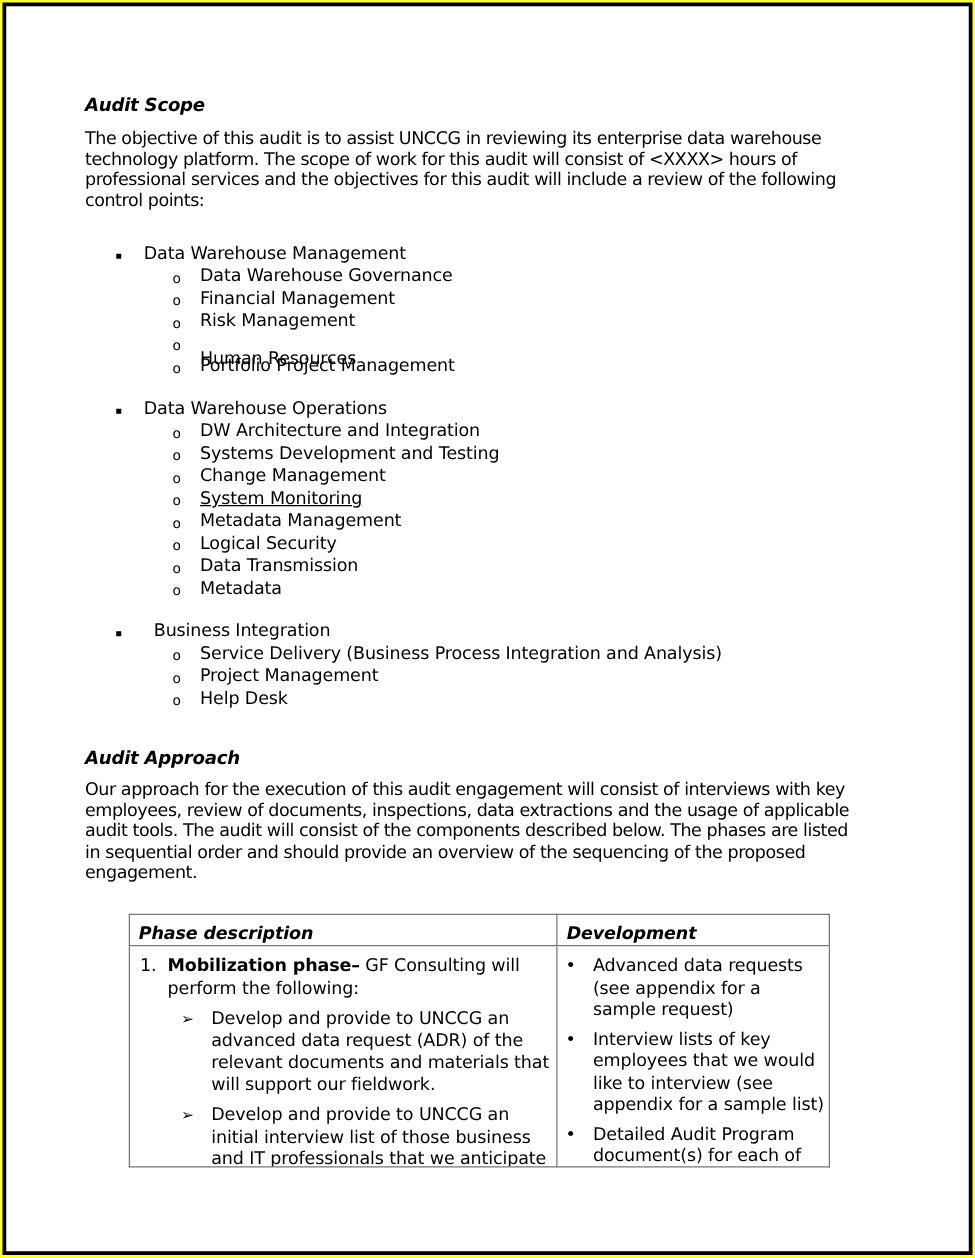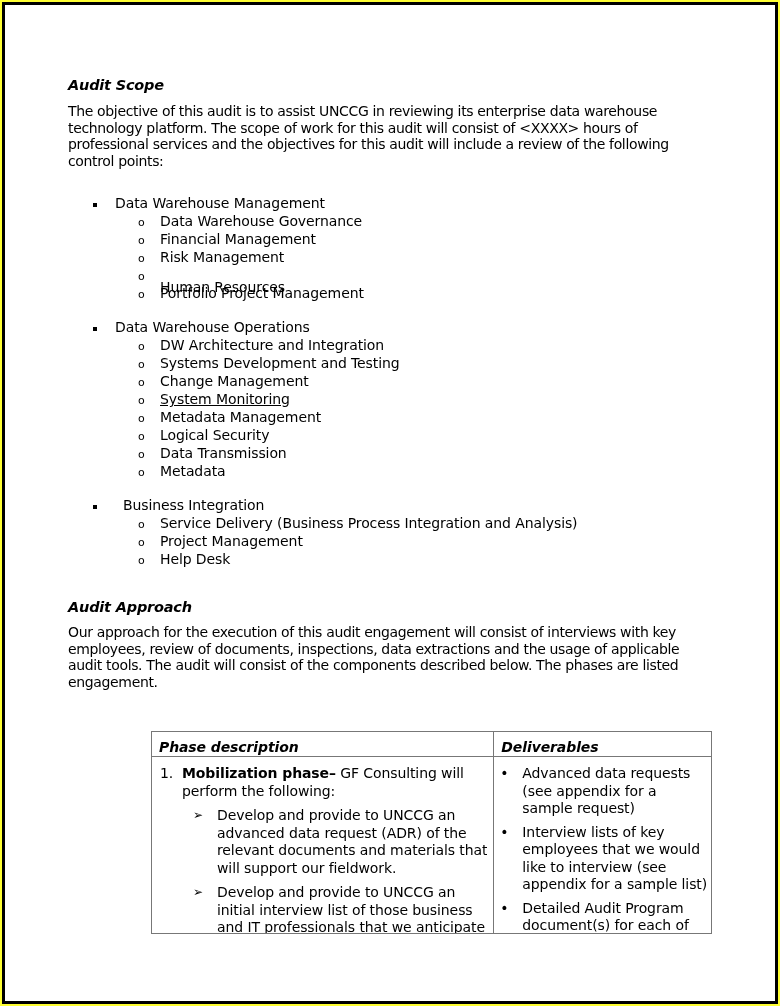--- a/index.html
+++ b/index.html
@@ -36,21 +36,21 @@
   .li { font-size: 14px; letter-spacing: -0.1px; }
   .bullet-sq {
     position: absolute; width: 4px; height: 4px; background: #000;
   }
   .bullet-o {
     position: absolute; font-size: 11px;
   }
   table.phases {
     position: absolute; left: 96px; top: 724px;
     border-collapse: collapse; width: 504px;
-    font-size: 14px; letter-spacing: -0.1px; margin-left: 48px;
+    font-size: 14px; letter-spacing: -0.1px;
   }
   table.phases td, table.phases th {
     border: 1px solid #777; vertical-align: top; text-align: left;
   }
   table.phases th {
     font-weight: bold; font-style: italic; font-size: 14px;
     padding: 7px 6px 1px 7px; height: 16px;
   }
   .cell-left { width: 338px; padding: 8px 6px 0 8px; height: 168px; }
   .cell-right { padding: 8px 4px 0 6px; }
@@ -117,28 +117,29 @@
             <div class="abs li" style="left: 153px; top: 526px;">Project Management</div>
             <div class="abs bullet-o" style="left: 131px; top: 547px;">o</div>
             <div class="abs li" style="left: 153px; top: 544px;">Help Desk</div>
           </div>
 
   <div class="abs h" style="left:61px; top:592px;">Audit Approach</div>
   <div class="abs p" style="left:61px; top:617px;">
     <span>Our approach for the execution of this audit engagement will consist of interviews with key</span>
     <span>employees, review of documents, inspections, data extractions and the usage of applicable</span>
     <span>audit tools. The audit will consist of the components described below.  The phases are listed</span>
+    <span>in sequential order and should provide an overview of the sequencing of the proposed</span>
     <span>engagement.</span>
   </div>
 
   <table class="phases">
     <tbody>
               <tr>
       <th>Phase description</th>
-      <th>Deliverables</th>
+      <th>Development</th>
     </tr>
     <tr>
       <td class="cell-left">
         <div class="cell-wrap">
           <div style="position:relative; padding-left:22px;">
             <span class="num line">1.</span>
             <span class="line"><b>Mobilization phase–</b><span> GF Consulting will</span></span>
             <span class="line">perform the following:</span>
           </div>
           <div id="sub-items">

